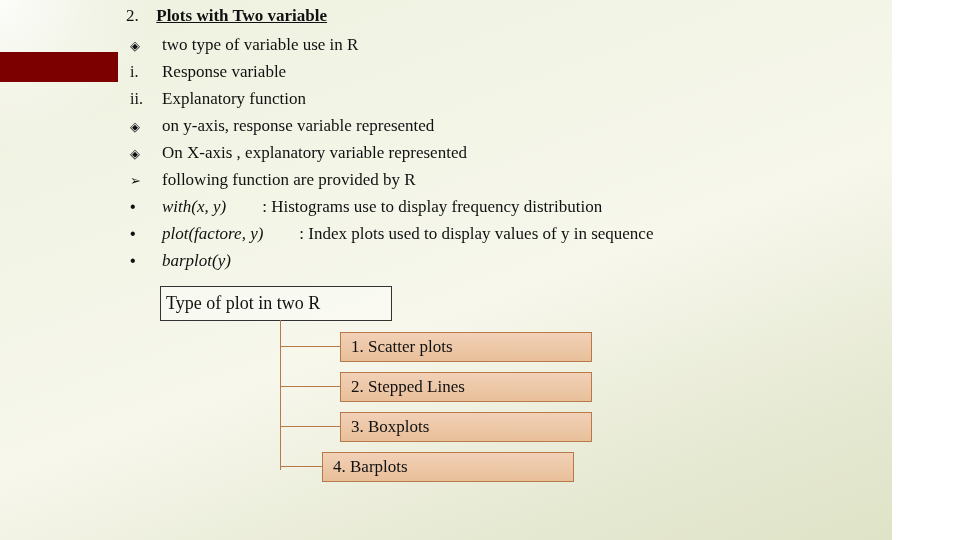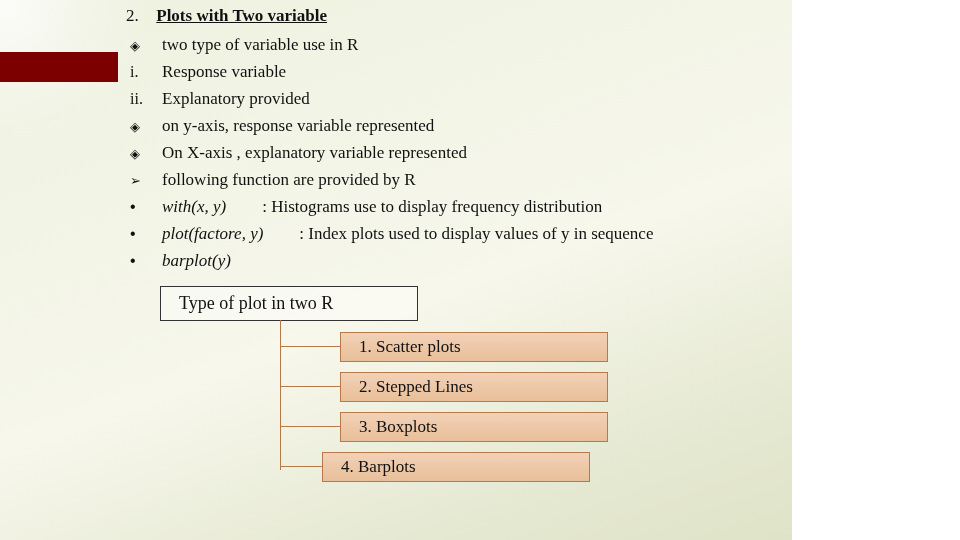--- a/index.html
+++ b/index.html
@@ -1,38 +1,38 @@
 <!DOCTYPE html>
 <html><head>
 <meta charset="utf-8">
 <style>
   html,body{margin:0;padding:0;width:960px;height:540px;overflow:hidden;font-family:"Times New Roman",serif;color:#111}
-  .slide{position:relative;width:792px;height:540px;
+  .slide{position:relative;width:892px;height:540px;
     background:linear-gradient(160deg,#eef0df 0%,#f3f5e7 35%,#f7f7ec 55%,#e7ead4 80%,#dfe3c7 100%)}
   .accent{position:absolute;left:0;top:52px;width:118px;height:30px;background:#7d0000}
   .flare{position:absolute;left:0;top:0;width:180px;height:150px;pointer-events:none;
     background:radial-gradient(circle at 0 0,rgba(255,255,255,0.85) 0%,rgba(255,255,255,0.3) 35%,rgba(255,255,255,0) 65%)}
   .content{position:absolute;left:0;top:6px;right:30px;bottom:10px;padding-left:130px}
   .heading{font-size:17px;margin:0 0 8px -4px}
   .heading .num{display:inline-block;width:26px}
   .heading .ttl{text-decoration:underline;font-weight:bold}
   .row{display:flex;align-items:baseline;margin:4px 0;font-size:17px;line-height:1.35}
   .blt{display:inline-block;width:32px;flex:0 0 32px;text-align:left;font-family:Arial,sans-serif;font-size:14px}
   .blt.dia{font-size:13px}
   .blt.roman{font-family:"Times New Roman",serif;font-size:16px}
   .blt.dot{font-size:16px}
   .txt{}
   .em{font-style:italic;margin-right:18px}
   .desc{margin-left:18px}
   .plotbox-wrap{position:relative;margin-top:14px}
-  .plotbox{position:absolute;left:30px;top:0;width:220px;padding:6px 18px;border:1px solid #333;
+  .plotbox{position:absolute;left:30px;top:0;width:220px;padding:6px 5px;border:1px solid #333;
     background:rgba(255,255,255,0.35);font-size:18px}
   .stemV{position:absolute;left:150px;top:34px;width:0;height:150px;border-left:1px solid #b8794a}
   .branch{position:absolute;height:0;border-top:1px solid #b8794a}
-  .leafbox{position:absolute;width:230px;padding:4px 18px;border:1px solid #b8794a;
+  .leafbox{position:absolute;width:230px;padding:4px 10px;border:1px solid #b8794a;
     background:linear-gradient(#f2d1b7,#e8bf99);font-size:17px}
 </style>
 </head>
 <body>
 
 <div class="slide">
   <div class="flare"></div>
   <div class="accent"></div>
 
   <div class="content">
@@ -45,21 +45,21 @@
     <div class="row">
       <span class="blt dia">◈</span>
       <span class="txt">two type of variable use in R</span>
     </div>
     <div class="row">
       <span class="blt roman">i.</span>
       <span class="txt">Response variable</span>
     </div>
     <div class="row">
       <span class="blt roman">ii.</span>
-      <span class="txt">Explanatory provided</span>
+      <span class="txt">Explanatory function</span>
     </div>
     <div class="row">
       <span class="blt dia">◈</span>
       <span class="txt">on y-axis,  response variable represented</span>
     </div>
     <div class="row">
       <span class="blt dia">◈</span>
       <span class="txt">On X-axis ,  explanatory variable represented</span>
     </div>
     <div class="row">

